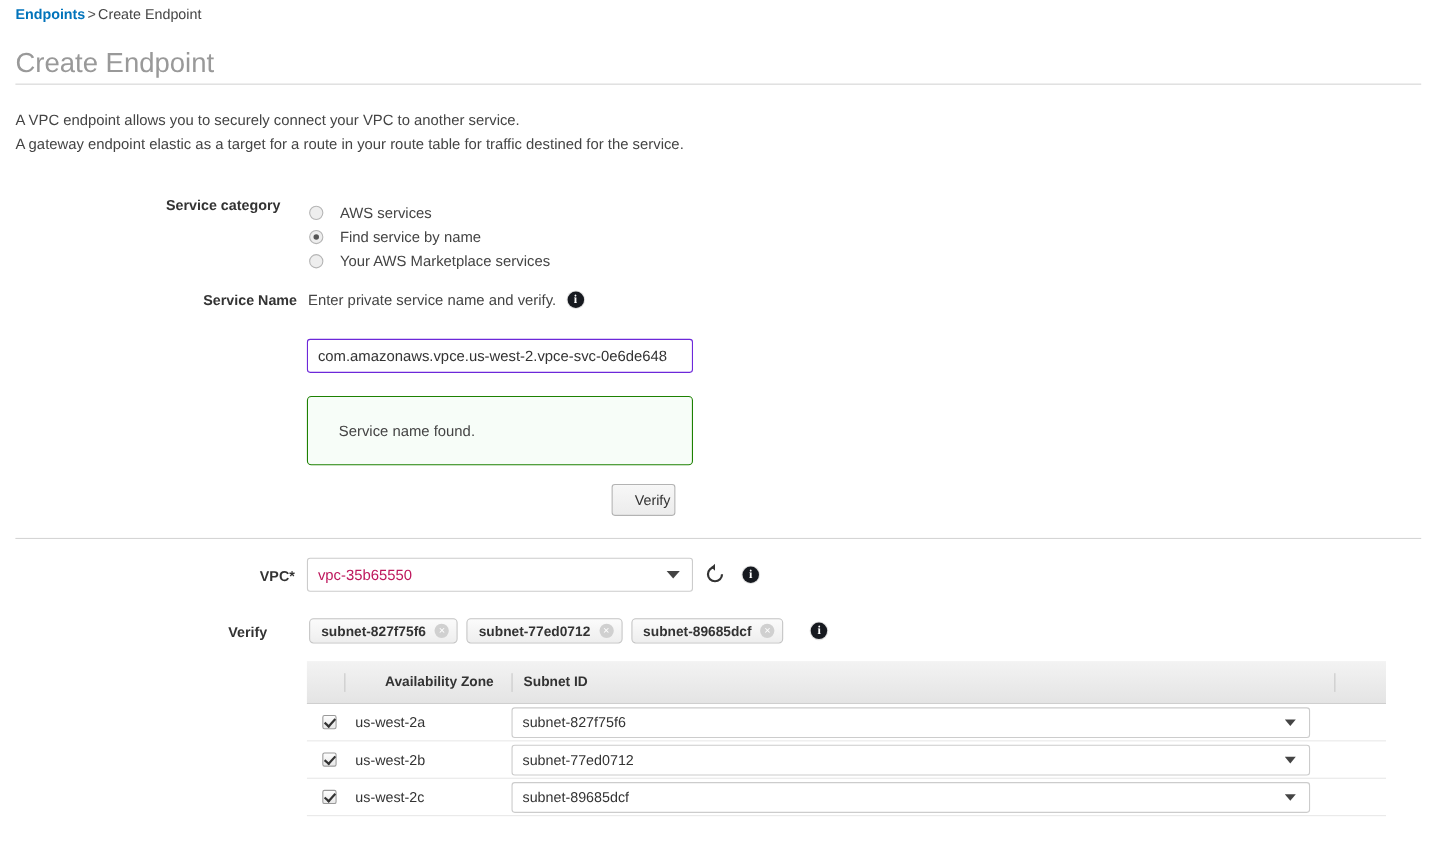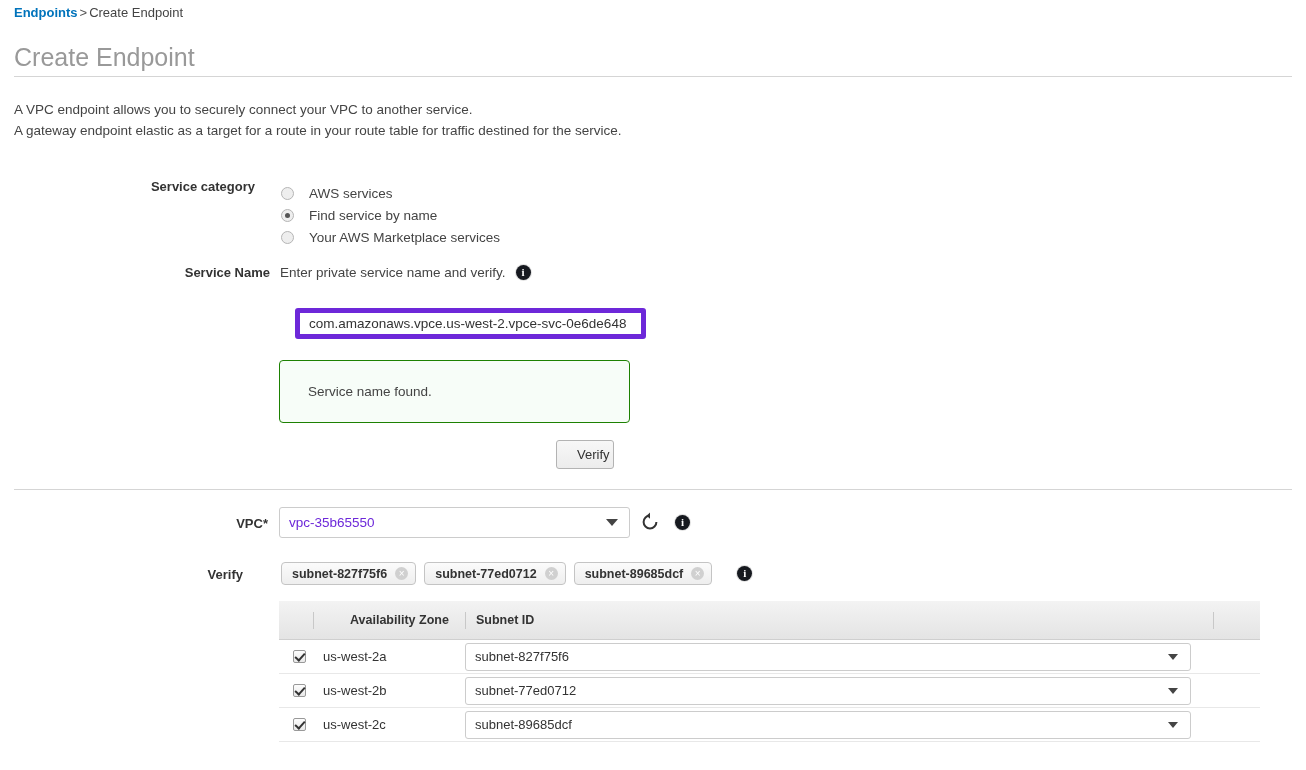--- a/index.html
+++ b/index.html
@@ -149,29 +149,28 @@
     text-align: center;
     cursor: pointer;
     flex: none;
     box-shadow: 0 0 0 1px rgba(0,0,0,0.12);
   }
 
   
   .text-input {
     position: absolute;
     box-sizing: border-box;
-    border: 5px solid #6d28d9;
+    border: 1px solid #6d28d9;
     border-radius: 3px;
     background: #ffffff;
     font-family: "Liberation Sans", sans-serif;
     font-size: 13.5px;
     color: #333333;
     padding: 0 9px;
     outline: none;
-    margin-left: 16px;
   }
   #service-name-input {
     left: 279px;
     top: 308px;
     width: 351px;
     height: 31px;
   }
 
   
   .success-box {
@@ -233,21 +232,21 @@
     border-radius: 3px;
     background: #ffffff;
     display: flex;
     align-items: center;
     cursor: pointer;
   }
   .select-box .sel-value {
     flex: 1;
     padding-left: 9px;
     font-size: 13.5px;
-    color: #6d28d9;
+    color: #be185d;
     white-space: nowrap;
     overflow: hidden;
   }
   .caret {
     width: 0;
     height: 0;
     border-left: 6px solid transparent;
     border-right: 6px solid transparent;
     border-top: 7px solid #444444;
     margin-right: 11px;

